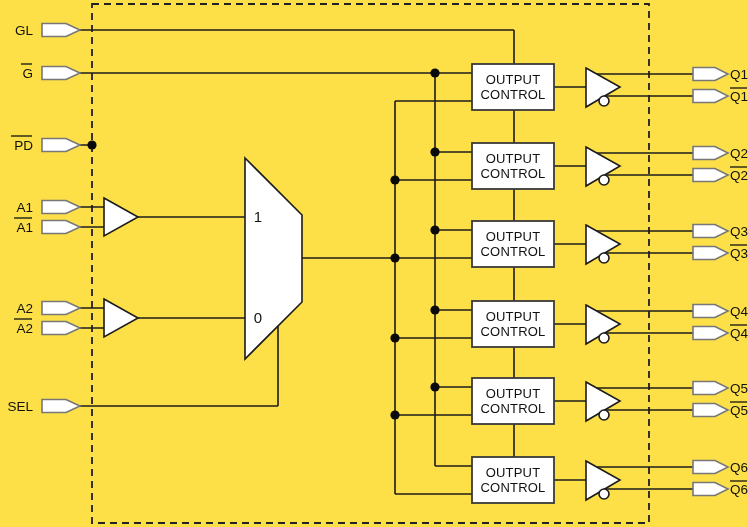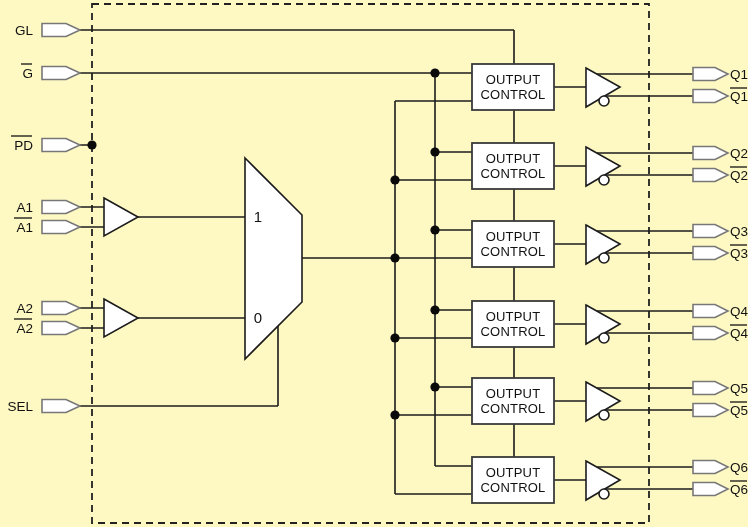--- a/index.html
+++ b/index.html
@@ -1,16 +1,16 @@
 <!DOCTYPE html>
 <html><head>
 <meta charset="utf-8">
 <style>
   html,body{margin:0;padding:0;background:#fff;}
-  .stage{position:relative;width:748px;height:527px;background:#fef9c3;overflow:hidden;}
+  .stage{position:relative;width:748px;height:527px;background:#fde047;overflow:hidden;}
   svg{display:block;}
   svg text{font-family:"Liberation Sans","DejaVu Sans",sans-serif;fill:#111;}
   .lbl{font-size:13.5px;}
   .lbl-end{font-size:13.5px;text-anchor:end;}
   .blk{font-size:13px;text-anchor:middle;letter-spacing:.2px;}
   .muxnum{font-size:15px;text-anchor:middle;}
   .wire{stroke:#1c1c1c;stroke-width:1.6;fill:none;}
   .boundary{stroke:#222;stroke-width:1.8;fill:none;stroke-dasharray:7 5;}
   .pin{fill:#fff;stroke:#777;stroke-width:1.6;}
   .shape{fill:#fff;stroke:#1c1c1c;stroke-width:1.6;}

